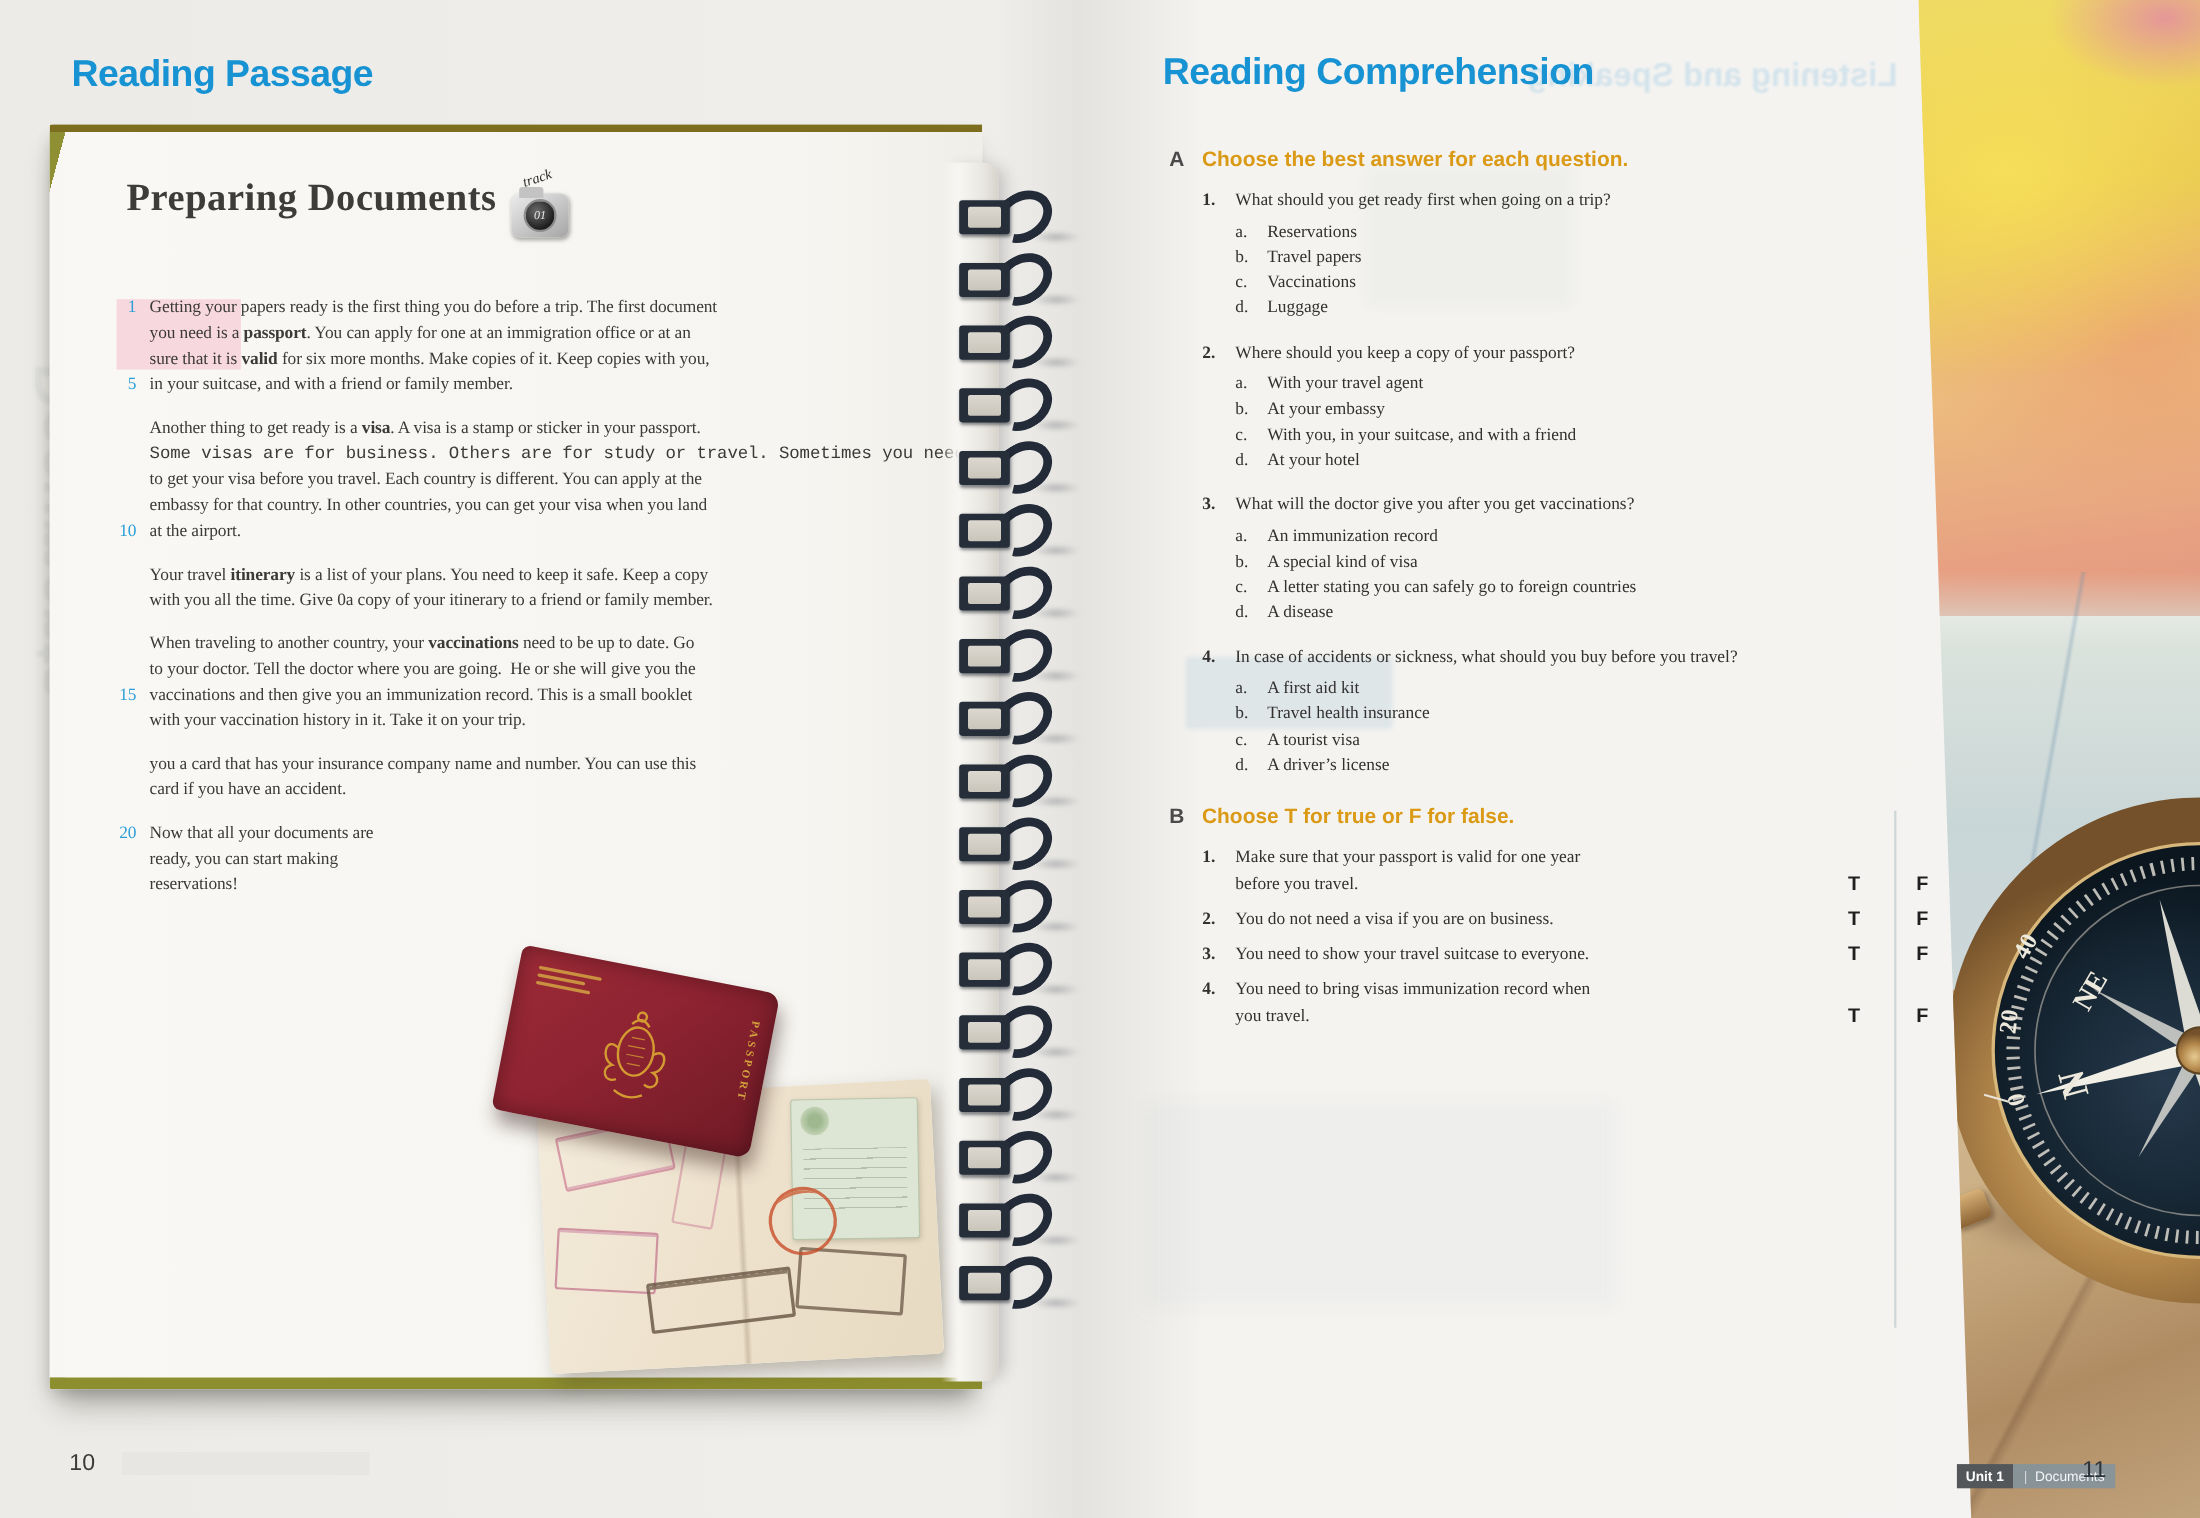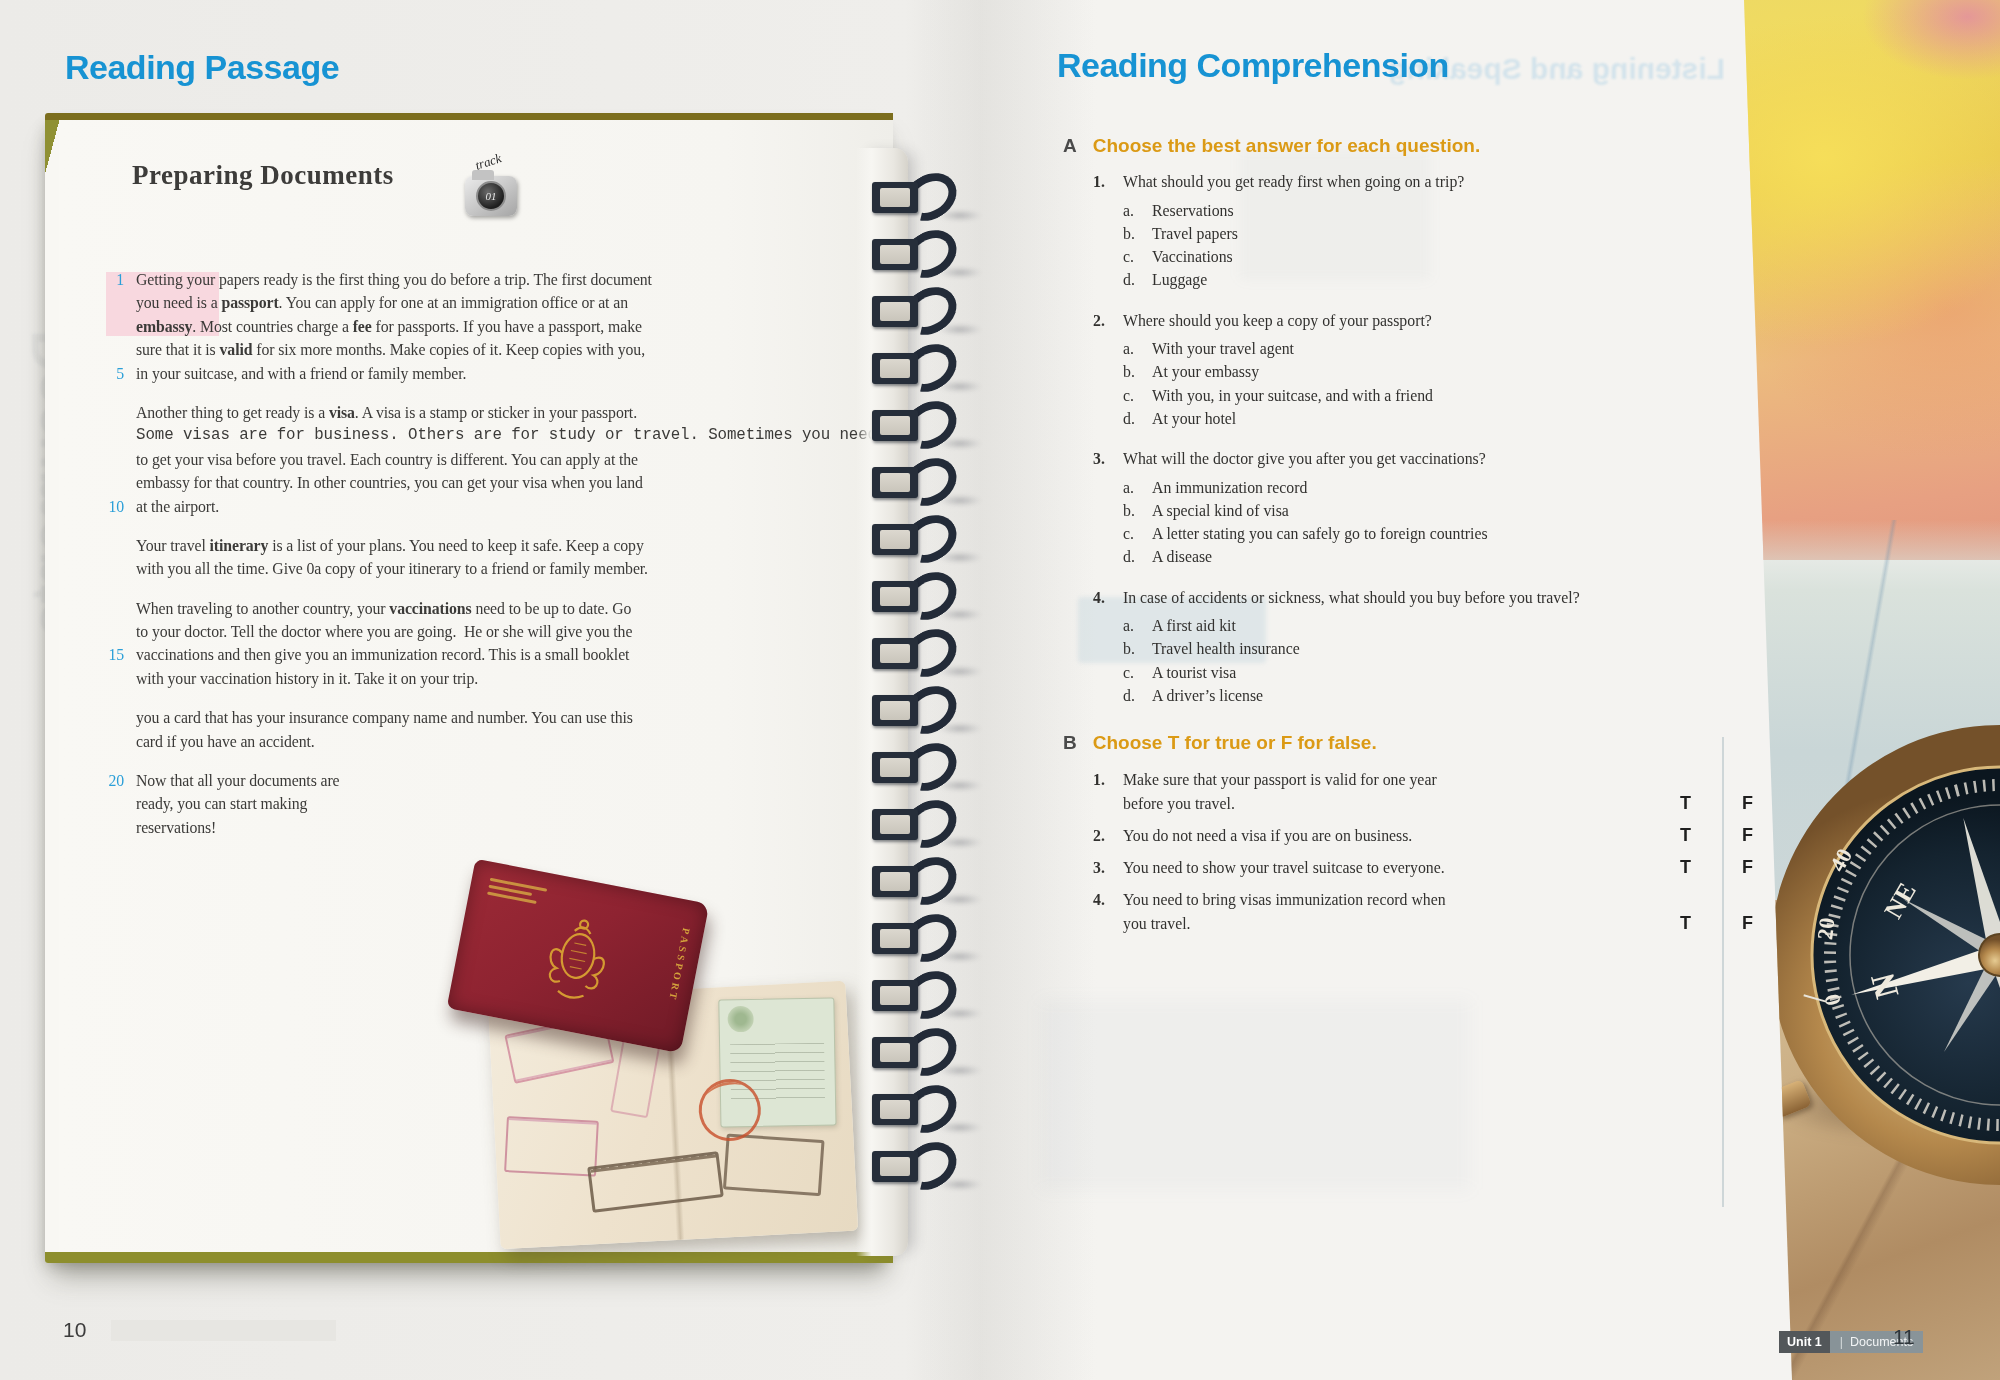--- a/index.html
+++ b/index.html
@@ -21,21 +21,21 @@
               transform:rotate(90deg) scaleY(-1); transform-origin:60px 60px; filter:blur(1.5px); }
 
   
   #notebook { position:absolute; left:45px; top:113px; width:848px; height:1150px;
               background:linear-gradient(105deg,#8f9033 0 14px,#f8f7f3 14px);
               border-top:7px solid #7c6e1e; border-bottom:11px solid #8d8e2d;
               border-radius:3px 0 0 3px;
               box-shadow:0 20px 26px -8px rgba(55,55,40,0.38), -4px 8px 14px -6px rgba(60,60,45,0.3); }
   #nb-page { position:absolute; left:14px; top:0; right:0; bottom:0;
              background:linear-gradient(to right,#f9f8f4 0%,#f6f5f1 80%,#efeee9 100%); }
-  #nb-title { position:absolute; left:73px; top:40px; font-weight:bold; font-size:27px;
+  #nb-title { position:absolute; left:56px; top:40px; font-weight:bold; font-size:35px;
               color:#3d3c3a; letter-spacing:0.5px; }
   
   #track-icon { position:absolute; left:404px; top:36px; width:70px; height:70px; }
   #track-word { position:absolute; left:12px; top:-2px; font-style:italic; font-size:13px;
                 color:#2d2d2d; transform:rotate(-18deg); }
   #track-cam { position:absolute; left:2px; top:20px; width:52px; height:40px; border-radius:8px;
                background:linear-gradient(145deg,#ececec,#a5a5a5); box-shadow:1px 2px 4px rgba(0,0,0,.35); }
   #track-cam::before { content:''; position:absolute; left:7px; top:-6px; width:22px; height:10px;
                background:#c3c3c3; border-radius:3px 3px 0 0; }
   #track-lens { position:absolute; left:11px; top:5px; width:30px; height:30px; border-radius:50%;
@@ -191,23 +191,20 @@
       </div>
       <div id="pink-hl"></div>
       <div id="passage">
           <div class="para">
             <div class="pline">
               <span class="lnum">1</span>
               <div class="ltext" style="word-spacing: 0px;">Getting your papers ready is the first thing you do before a trip. The first document</div>
             </div>
             <div class="pline">
               <div class="ltext" style="word-spacing: 0px;">you need is a <b>passport</b>. You can apply for one at an immigration office or at an</div>
-            </div>
-            <div class="pline">
-              <div class="ltext" style="word-spacing: 0px;"><b>embassy</b>. Most countries charge a <b>fee</b> for passports. If you have a passport, make</div>
             </div>
             <div class="pline">
               <div class="ltext" style="word-spacing: 0px;">sure that it is <b>valid</b> for six more months. Make copies of it. Keep copies with you,</div>
             </div>
             <div class="pline">
               <span class="lnum">5</span>
               <div class="ltext last">in your suitcase, and with a friend or family member.</div>
             </div>
           </div>
           <div class="para">

